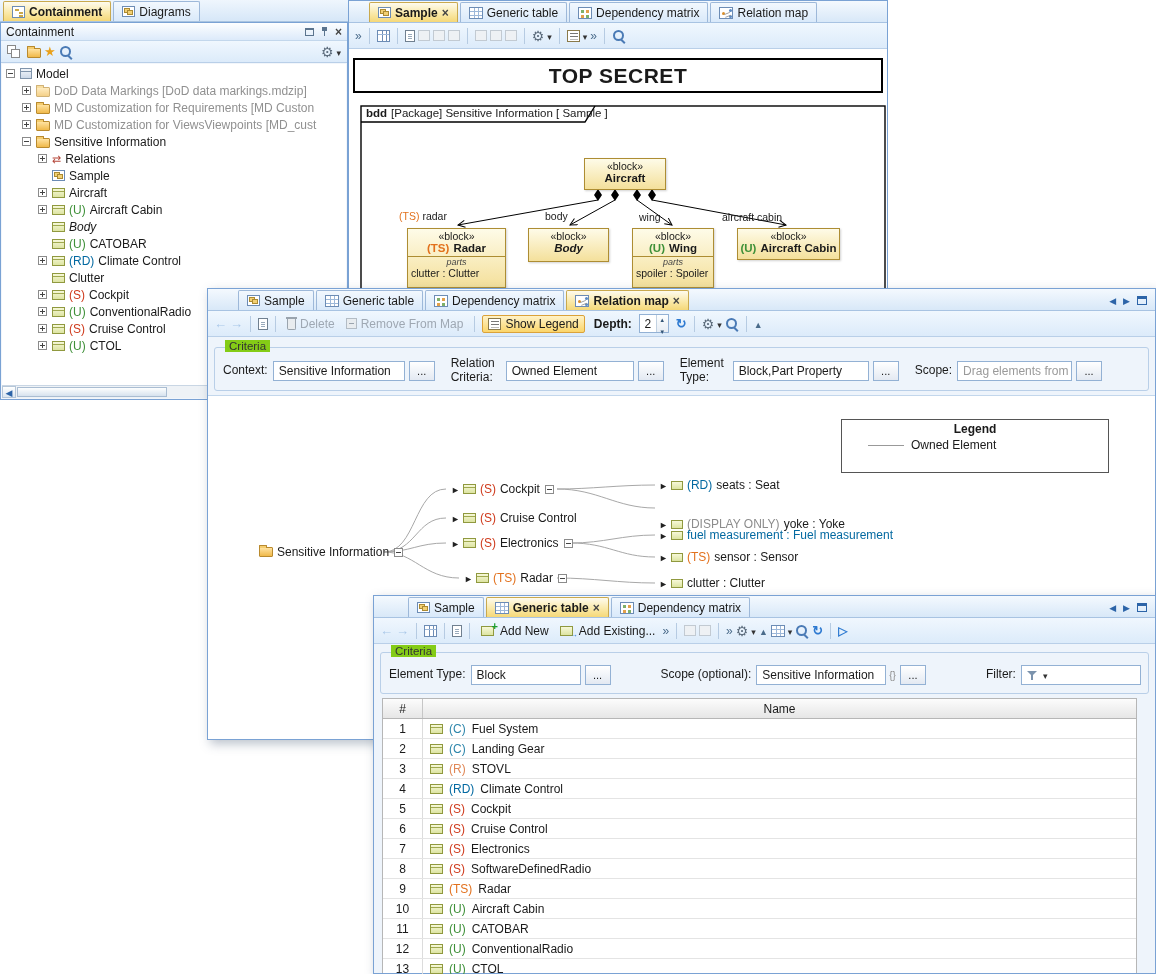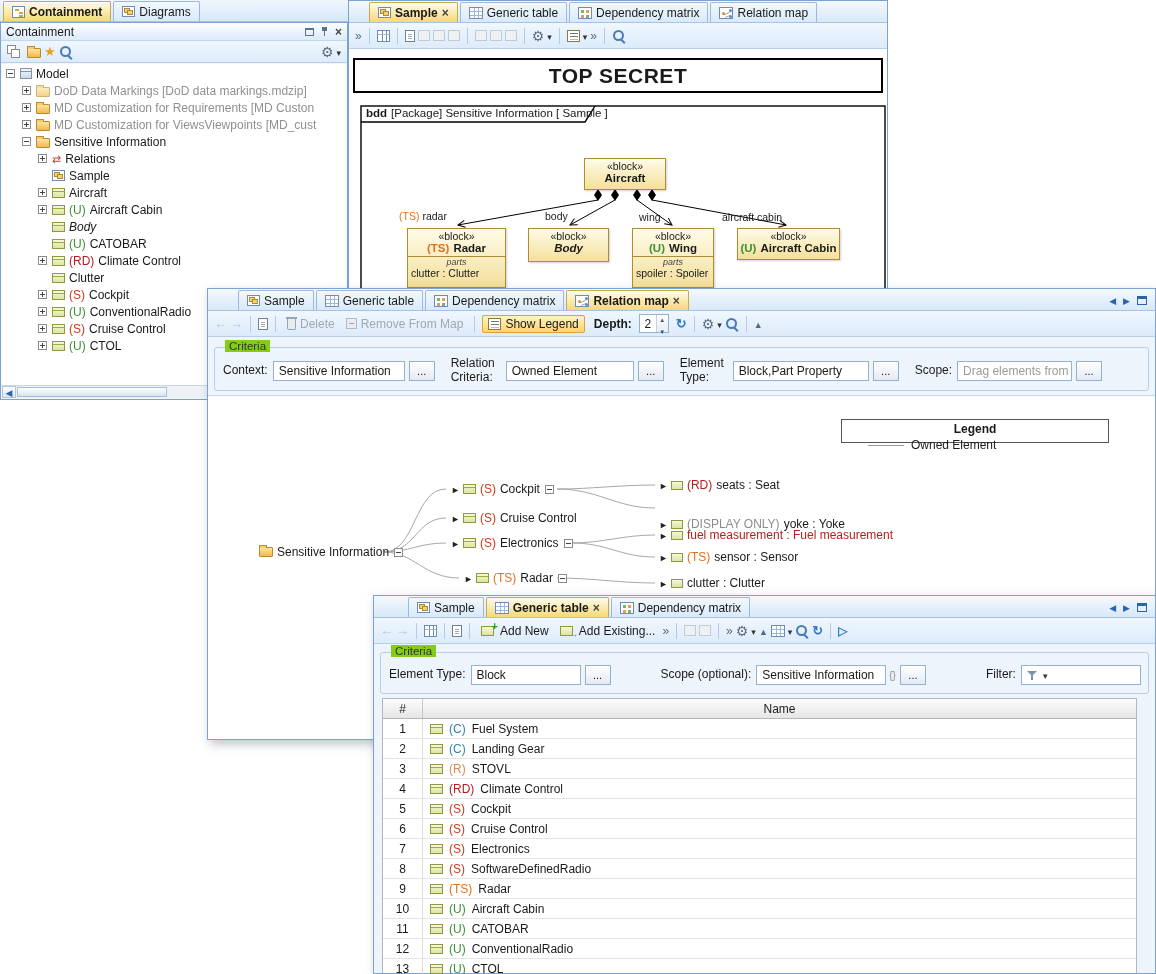--- a/index.html
+++ b/index.html
@@ -95,21 +95,21 @@
   .ico-max{width:10px;height:9px;border:1px solid #2c64a8;border-top-width:3px}
 
   
   .exp{width:9px;height:9px;border:1px solid #8b8b8b;background:#fff;flex:none;position:relative;margin-right:5px}
   .exp::before{content:"";position:absolute;left:1px;right:1px;top:3px;height:1px;background:#444}
   .exp.plus::after{content:"";position:absolute;top:1px;bottom:1px;left:3px;width:1px;background:#444}
   .expsp{width:14px;flex:none}
 
   
   .ts{color:#e2711d}.s{color:#cf3a1c}.u{color:#3e9038}.c{color:#2e86ab}
-  .r{color:#e08756}.rd{color:#b91c1c}.dispo{color:#8c8c8c}
+  .r{color:#e08756}.rd{color:#0369a1}.dispo{color:#8c8c8c}
   .pfx{margin-right:4px}
   .muted{color:#909090}.ital{font-style:italic}
 
   
   .dockstrip{position:absolute;left:0;top:0;width:348px;height:22px;display:flex;align-items:flex-end;background:linear-gradient(#eff6fd,#d6e7f8);border-bottom:1px solid #aac4e0;padding-left:3px}
   .panel{position:absolute;left:0;top:22px;width:348px;height:378px;background:#f2f6fb;border:1px solid #7aa2d4}
   .ptitle{height:18px;display:flex;align-items:center;padding:0 5px;background:linear-gradient(#fdfeff,#dceafa);border-bottom:1px solid #c3d7ec;font-size:12px}
   .pticons{margin-left:auto;display:flex;align-items:center;gap:6px}
   .ptb{height:22px}
   .tree{position:absolute;left:1px;right:1px;top:41px;bottom:14px;background:#fff;overflow:hidden;padding-top:1px}
@@ -147,21 +147,21 @@
   .glabel{position:absolute;top:-8px;left:10px;background:#84cc16;padding:0 4px;font-size:11.5px;color:#333}
   .critrow{display:flex;align-items:center;height:100%;padding:4px 8px 0 8px}
   .clabel{font-size:12px;line-height:1.15;margin-right:5px;flex:none}
   .fld{height:20px;background:#fff;border:1px solid #93b1d4;display:flex;align-items:center;gap:4px;padding:0 5px;font-size:12px;white-space:nowrap;overflow:hidden;flex:none}
   .btn3{width:26px;height:20px;border:1px solid #93b1d4;background:linear-gradient(#fff,#e3e9f2);display:flex;align-items:center;justify-content:center;font-size:11px;margin-left:4px;flex:none}
   .gsp{width:16px;flex:none}
   .ph{color:#9a9a9a}
   .rcrit{top:58px;height:44px}
   .rcontent{position:absolute;left:0;right:0;top:106px;bottom:0;background:#fff;overflow:hidden;border-top:1px solid #c3d7ec}
   .mapsvg{position:absolute;left:0;top:0}
-  .legendbox{position:absolute;left:633px;top:23px;width:268px;height:24px;border:1px solid #555;background:#fff}
+  .legendbox{position:absolute;left:633px;top:23px;width:268px;height:54px;border:1px solid #555;background:#fff}
   .ltitle{text-align:center;font-weight:bold;font-size:12px;padding-top:2px}
   .lrow{display:flex;align-items:center;gap:7px;padding:2px 0 0 26px;font-size:12px}
   .lline{width:36px;height:1px;background:#999}
   .mnode{position:absolute;display:flex;align-items:center;height:16px;white-space:nowrap;font-size:12px}
   .mnode .ico{margin:0 4px 0 3px}
   .mnode .exp{margin-left:5px;margin-right:0}
 
   
   .gcrit{top:56px;height:42px}
   .gtablebox{position:absolute;left:8px;right:18px;top:102px;bottom:0;border:1px solid #b6b6b6;border-bottom:none;background:#fff}

